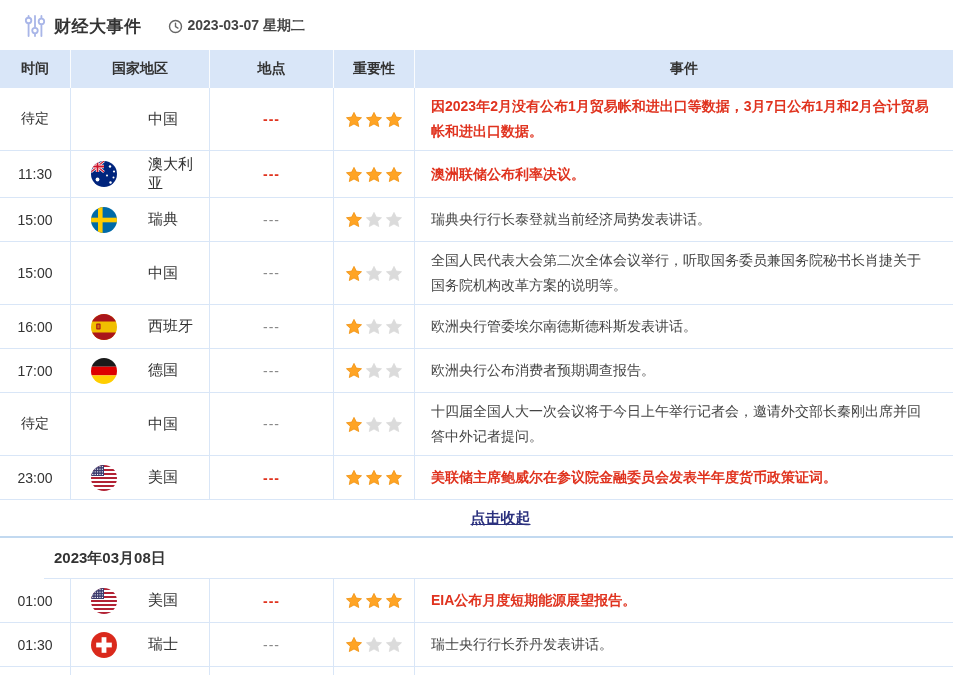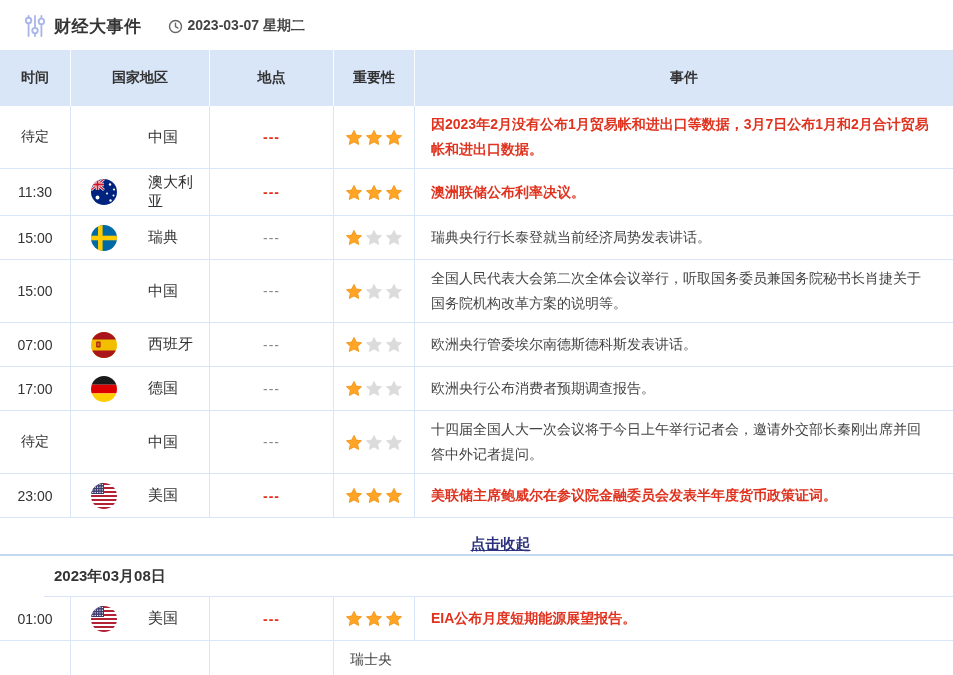--- a/index.html
+++ b/index.html
@@ -28,21 +28,21 @@
   .app-icon{width:22px;height:26px;display:inline-flex;}
   .app-icon svg{width:100%;height:100%;}
   .page-title{font-size:17px;font-weight:bold;color:#333;margin-left:8px;letter-spacing:.5px;}
   .date-wrap{display:flex;align-items:center;margin-left:26px;}
   .clock-icon{width:15px;height:15px;display:inline-flex;margin-right:5px;}
   .clock-icon svg{width:100%;height:100%;}
   .date-label{font-size:14px;font-weight:bold;color:#444;}
 
   
   .grid-row{display:grid;grid-template-columns:71px 139px 124px 81px 1fr;}
-  .thead{background:var(--head-bg);height:56px;}
+  .thead{background:var(--head-bg);height:38px;}
   .thead .cell{
     display:flex;align-items:center;justify-content:center;
     font-size:14px;font-weight:bold;color:#333;
     border-right:1px solid rgba(255,255,255,.85);
   }
   .thead .cell:last-child{border-right:none;}
 
   .row{border-bottom:1px solid var(--line);}
   .row .cell{
     display:flex;align-items:center;min-height:43px;
@@ -59,21 +59,21 @@
   .country-name{margin-left:31px;font-size:15px;color:#333;}
   .cell.c-loc{justify-content:center;letter-spacing:1px;color:#8a8a8a;}
   .cell.c-loc.hot{color:var(--red);font-weight:bold;}
   .cell.c-imp{justify-content:center;gap:4px;}
   .star{width:18px;height:17px;display:block;}
   .cell.c-event{padding:6px 22px 6px 16px;line-height:25px;color:#444;}
   .cell.c-event.hot{color:var(--red);font-weight:bold;}
 
   
   .collapse-row{
-    height:38px;display:flex;align-items:flex-end;justify-content:center;
+    height:38px;display:flex;align-items:center;justify-content:center;
     border-bottom:2px solid var(--line-strong);
   }
   .collapse-link{
     font-size:15px;font-weight:bold;color:var(--link);
     text-decoration:underline;cursor:pointer;margin-left:48px;
   }
 
   
   .section-date{
     height:41px;display:flex;align-items:center;
@@ -217,21 +217,21 @@
           <svg class="star" viewBox="0 0 20 19">
             <polygon points="10,0.6 12.9,6.5 19.4,7.3 14.6,11.8 15.9,18.3 10,15.1 4.1,18.3 5.4,11.8 0.6,7.3 7.1,6.5" fill="var(--star-gray)" stroke="var(--star-gray)" stroke-width="1" stroke-linejoin="round"></polygon>
           </svg>
           <svg class="star" viewBox="0 0 20 19">
             <polygon points="10,0.6 12.9,6.5 19.4,7.3 14.6,11.8 15.9,18.3 10,15.1 4.1,18.3 5.4,11.8 0.6,7.3 7.1,6.5" fill="var(--star-gray)" stroke="var(--star-gray)" stroke-width="1" stroke-linejoin="round"></polygon>
           </svg>
         </div>
         <div class="cell c-event ">全国人民代表大会第二次全体会议举行，听取国务委员兼国务院秘书长肖捷关于国务院机构改革方案的说明等。</div>
       </div>
       <div class="grid-row row">
-        <div class="cell c-time">07:00</div>
+        <div class="cell c-time">16:00</div>
         <div class="cell c-country">
           <span class="flag">
             <svg viewBox="0 0 26 26">
               <rect width="26" height="26" fill="#F1BF00"></rect>
               <rect width="26" height="7.5" fill="#AA151B"></rect>
               <rect y="18.5" width="26" height="7.5" fill="#AA151B"></rect>
               <rect x="5.2" y="9.6" width="4.4" height="6" rx="0.8" fill="#AA151B"></rect>
               <rect x="6.3" y="10.7" width="2.2" height="3.6" fill="#F1BF00" opacity="0.55"></rect>
             </svg>
           </span>
@@ -404,20 +404,21 @@
           <svg class="star" viewBox="0 0 20 19">
             <polygon points="10,0.6 12.9,6.5 19.4,7.3 14.6,11.8 15.9,18.3 10,15.1 4.1,18.3 5.4,11.8 0.6,7.3 7.1,6.5" fill="var(--star-orange)" stroke="var(--star-stroke)" stroke-width="1" stroke-linejoin="round"></polygon>
           </svg>
           <svg class="star" viewBox="0 0 20 19">
             <polygon points="10,0.6 12.9,6.5 19.4,7.3 14.6,11.8 15.9,18.3 10,15.1 4.1,18.3 5.4,11.8 0.6,7.3 7.1,6.5" fill="var(--star-orange)" stroke="var(--star-stroke)" stroke-width="1" stroke-linejoin="round"></polygon>
           </svg>
         </div>
         <div class="cell c-event hot">EIA公布月度短期能源展望报告。</div>
       </div>
       <div class="grid-row row">
+        <div class="cell c-time">01:30</div>
         <div class="cell c-country">
           <span class="flag">
             <svg viewBox="0 0 26 26">
               <rect width="26" height="26" fill="#DA291C"></rect>
               <rect x="10.6" y="5.2" width="4.8" height="15.6" fill="#fff"></rect>
               <rect x="5.2" y="10.6" width="15.6" height="4.8" fill="#fff"></rect>
             </svg>
           </span>
           <span class="country-name">瑞士</span>
         </div>

